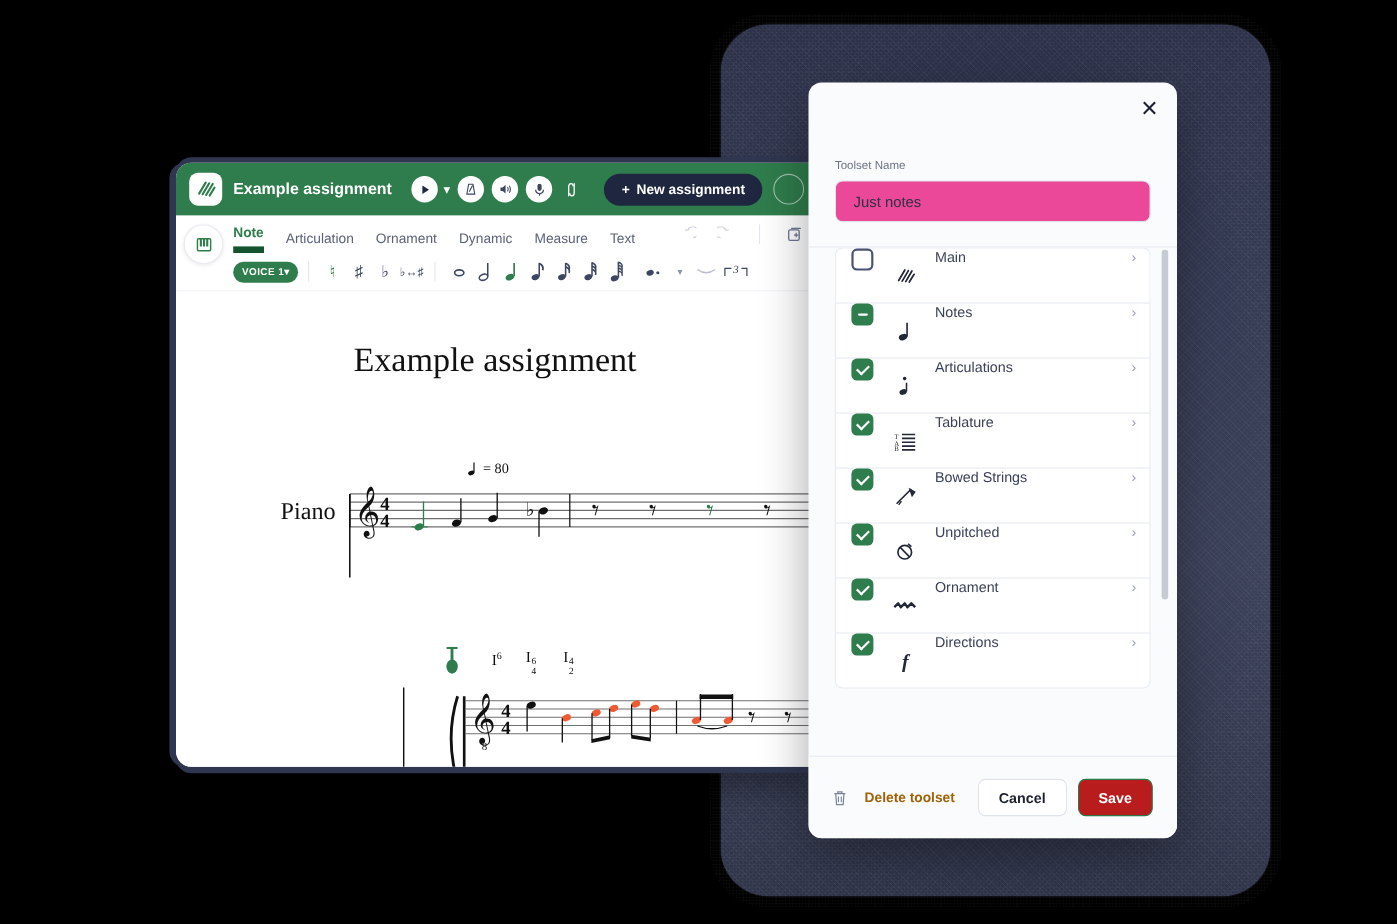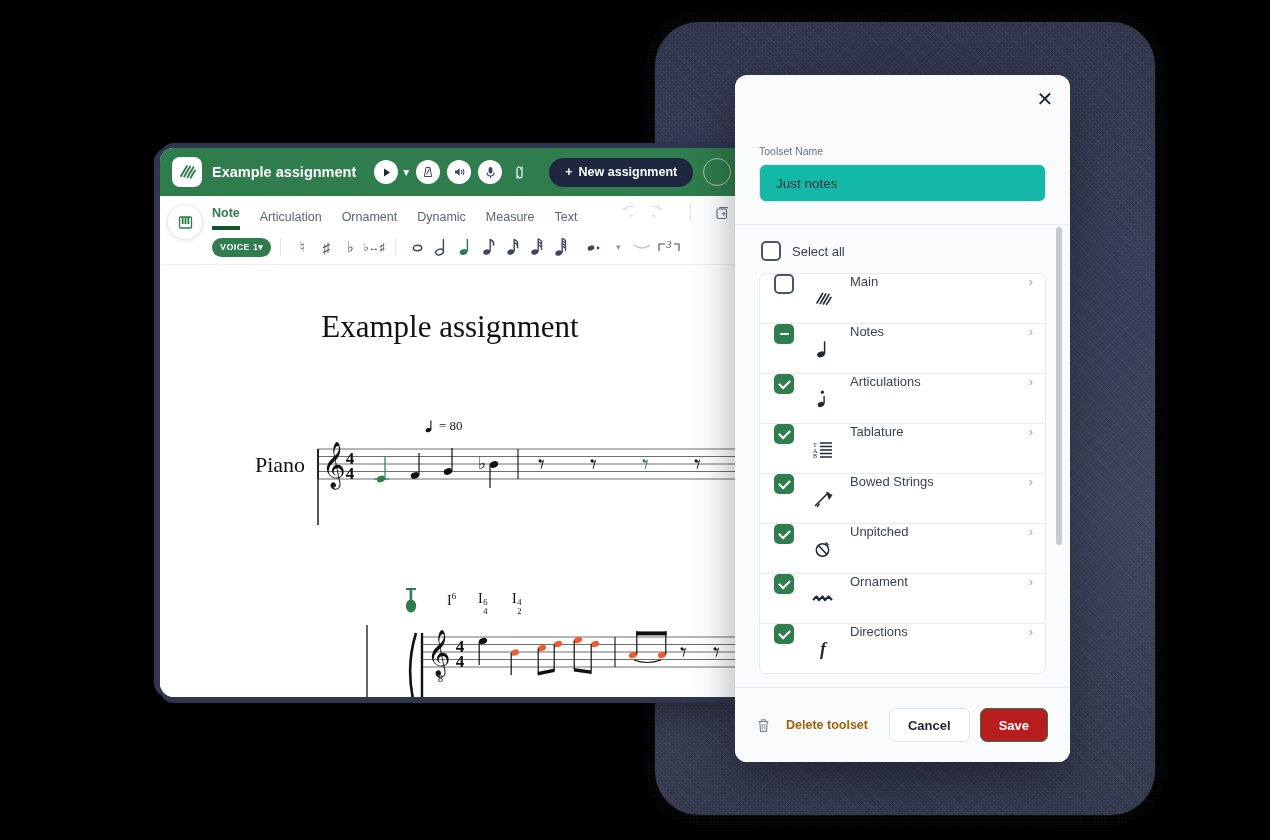--- a/index.html
+++ b/index.html
@@ -63,21 +63,21 @@
   .hdr-right{margin-left:auto;display:flex;align-items:center;}
   .hdr-ghost{
     width:26px;height:26px;border-radius:50%;
     border:1.5px solid rgba(255,255,255,.55);
   }
 
   
   .toolbar{background:#fff;border-bottom:1px solid #eceef3;}
   .tab-row{display:flex;align-items:flex-end;height:34px;padding-left:52px;gap:20px;}
   .tab{font-size:12.5px;color:#5b6378;padding-bottom:6px;white-space:nowrap;}
-  .tab.active{color:#2f7c4c;font-weight:600;border-bottom:4px solid #14532d;}
+  .tab.active{color:#2f7c4c;font-weight:600;border-bottom:6px solid #14532d;}
   .tab-right{margin-left:auto;display:flex;align-items:center;gap:10px;padding-right:6px;
              padding-bottom:4px;}
   .tool-row{display:flex;align-items:center;height:34px;padding-left:52px;gap:0;}
   .voice-pill{
     height:19px;border-radius:10px;background:#2f7c4c;color:#fff;
     font-size:9px;font-weight:700;letter-spacing:.4px;display:flex;
     align-items:center;padding:0 8px;gap:0;flex:none;
   }
   .tsep{width:1px;height:18px;background:#e3e6ee;margin:0 9px;flex:none;}
   .tool-ico{
@@ -122,21 +122,21 @@
   .dlg-close{
     position:absolute;right:11px;top:10px;width:28px;height:28px;
     display:flex;align-items:center;justify-content:center;color:#1d2233;
     font-size:20px;line-height:1;cursor:pointer;
   }
   .dlg-head{padding:44px 24px 0 24px;}
   .dlg-title{font-size:22px;font-weight:700;color:#1d2233;letter-spacing:-.2px;}
   .fld-label{font-size:10.5px;color:#6b7387;margin:26px 0 7px 0;}
   .txt-input{
     width:100%;box-sizing:border-box;height:38px;border-radius:7px;
-    border:1px solid #dfe3ea;background:#14b8a6;padding:0 16px;
+    border:1px solid #dfe3ea;background:#ec4899;padding:0 16px;
     font-size:13.5px;color:#2b3142;font-family:"Liberation Sans", sans-serif;
     outline:none;
   }
   .dlg-divider{height:1px;background:#e8eaf0;margin-top:22px;}
   .dlg-body{
     flex:1;overflow:hidden;position:relative;padding:0 24px;min-height:0;
   }
   .select-all{display:flex;align-items:center;gap:11px;padding:16px 0 12px 2px;}
   .select-all .lbl{font-size:13px;color:#3a4158;}
   .cards{border:0;}
@@ -563,24 +563,20 @@
     <div class="dlg-close">✕</div>
 
     <div class="dlg-head">
       <div class="fld-label">Toolset Name</div>
       <input class="txt-input" type="text" value="Just notes" style="">
       
     </div>
     <div class="dlg-divider"></div>
 
     <div class="dlg-body">
-      <div class="select-all">
-        <span class="cb empty"></span>
-        <span class="lbl">Select all</span>
-      </div>
 
       <div class="cards">
 
         <div class="card">
           <span class="cb empty"></span>
           <span class="gly">
             <svg width="19" height="17" viewBox="0 0 19 17">
                 <g stroke="#232838" stroke-width="1.6" stroke-linecap="round">
               <path d="M3 13 L8.6 3.4"></path>
                   <path d="M6.2 13.6 L11.8 4"></path>

